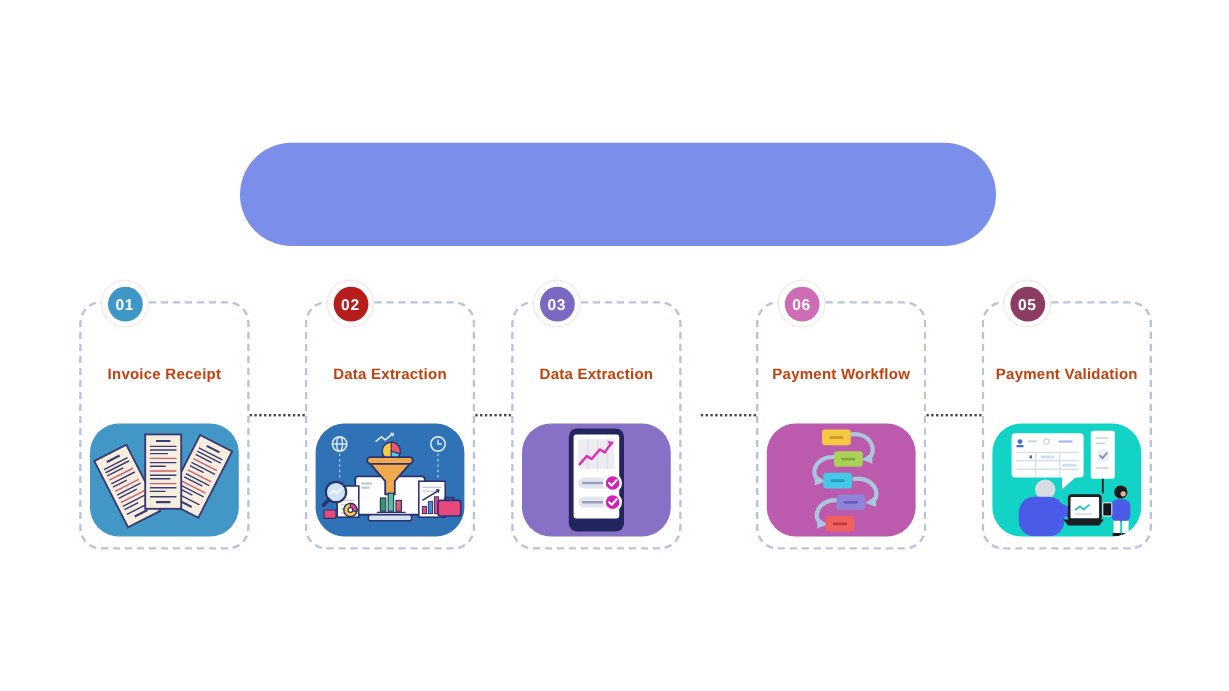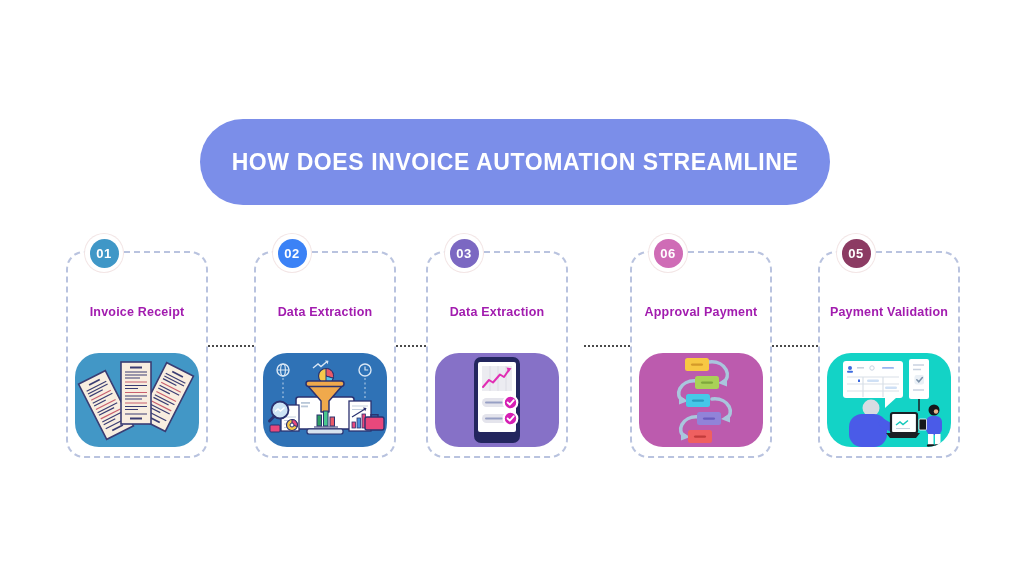--- a/index.html
+++ b/index.html
@@ -80,21 +80,21 @@
   }
 
   .step-label {
     position: absolute;
     top: 52px;
     left: 0;
     right: 0;
     text-align: center;
     font-size: 12.5px;
     font-weight: bold;
-    color: #a21caf;
+    color: #c2410c;
     letter-spacing: 0.2px;
   }
 
   .tile {
     position: absolute;
     left: 7px;
     top: 100px;
     width: 124px;
     height: 94px;
     border-radius: 24px;
@@ -114,21 +114,20 @@
   .k1 { left: 396px; }
   .k2 { left: 584px; }
   .k3 { left: 772px; }
 </style>
 </head>
 <body>
 
 <div class="canvas">
 
   <div class="header-pill" style="background: rgb(123, 142, 233);">
-    <div class="header-line">HOW DOES INVOICE AUTOMATION STREAMLINE</div>
   </div>
 
   <div class="connector k0"></div>
   <div class="connector k1"></div>
   <div class="connector k2"></div>
   <div class="connector k3"></div>
 
   <div class="card c0">
     <div class="badge">
       <div class="badge-num" style="background: rgb(63, 151, 199);">01</div>
@@ -158,21 +157,21 @@
         </defs>
         <use href="#rcpt" transform="translate(76,13) rotate(27 15 31)"></use>
         <use href="#rcpt" transform="translate(16,21) rotate(-27 15 31)"></use>
         <use href="#rcpt" transform="translate(46,9)"></use>
       </svg>
     </div>
   </div>
 
   <div class="card c1">
     <div class="badge">
-      <div class="badge-num" style="background: #3b82f6;">02</div>
+      <div class="badge-num" style="background: #b91c1c;">02</div>
     </div>
     <div class="step-label">Data Extraction</div>
     <div class="tile" style="background: rgb(47, 114, 182);">
       <svg viewBox="0 0 124 94">
 
         <path d="M20,25 V46" stroke="#bfd4ea" stroke-width="1" stroke-dasharray="2,2.5" fill="none"></path>
         <path d="M102,25 V46" stroke="#bfd4ea" stroke-width="1" stroke-dasharray="2,2.5" fill="none"></path>
 
         <circle cx="20" cy="17" r="6" fill="none" stroke="#d8e6f4" stroke-width="1.4"></circle>
         <ellipse cx="20" cy="17" rx="2.4" ry="6" fill="none" stroke="#d8e6f4" stroke-width="1.2"></ellipse>
@@ -259,21 +258,21 @@
         <circle cx="75.5" cy="65.5" r="6.8" fill="#d61fb4" stroke="#ffffff" stroke-width="2.2"></circle>
         <path d="M72.6,65.5 l2.2,2.2 4,-4.6" fill="none" stroke="#ffffff" stroke-width="1.8" stroke-linecap="round" stroke-linejoin="round"></path>
       </svg>
     </div>
   </div>
 
   <div class="card c3">
     <div class="badge">
       <div class="badge-num" style="background: rgb(207, 108, 182);">06</div>
     </div>
-    <div class="step-label">Approval Payment</div>
+    <div class="step-label">Payment Workflow</div>
     <div class="tile" style="background: rgb(188, 91, 174);">
       <svg viewBox="0 0 124 94">
 
         <path d="M70,9 C88,7 93,25 84,29" fill="none" stroke="#a9c6dd" stroke-width="3.5" stroke-linecap="round"></path>
         <polygon points="88,24.5 79,30 88,33.5" fill="#a9c6dd"></polygon>
         <path d="M58,28 C40,26 35,44 44,47" fill="none" stroke="#a9c6dd" stroke-width="3.5" stroke-linecap="round"></path>
         <polygon points="40,42.5 49,48 40,51.5" fill="#a9c6dd"></polygon>
         <path d="M73,46 C91,44 96,62 87,65" fill="none" stroke="#a9c6dd" stroke-width="3.5" stroke-linecap="round"></path>
         <polygon points="91,60.5 82,66 91,69.5" fill="#a9c6dd"></polygon>
         <path d="M60,64 C42,62 37,80 46,83" fill="none" stroke="#a9c6dd" stroke-width="3.5" stroke-linecap="round"></path>

